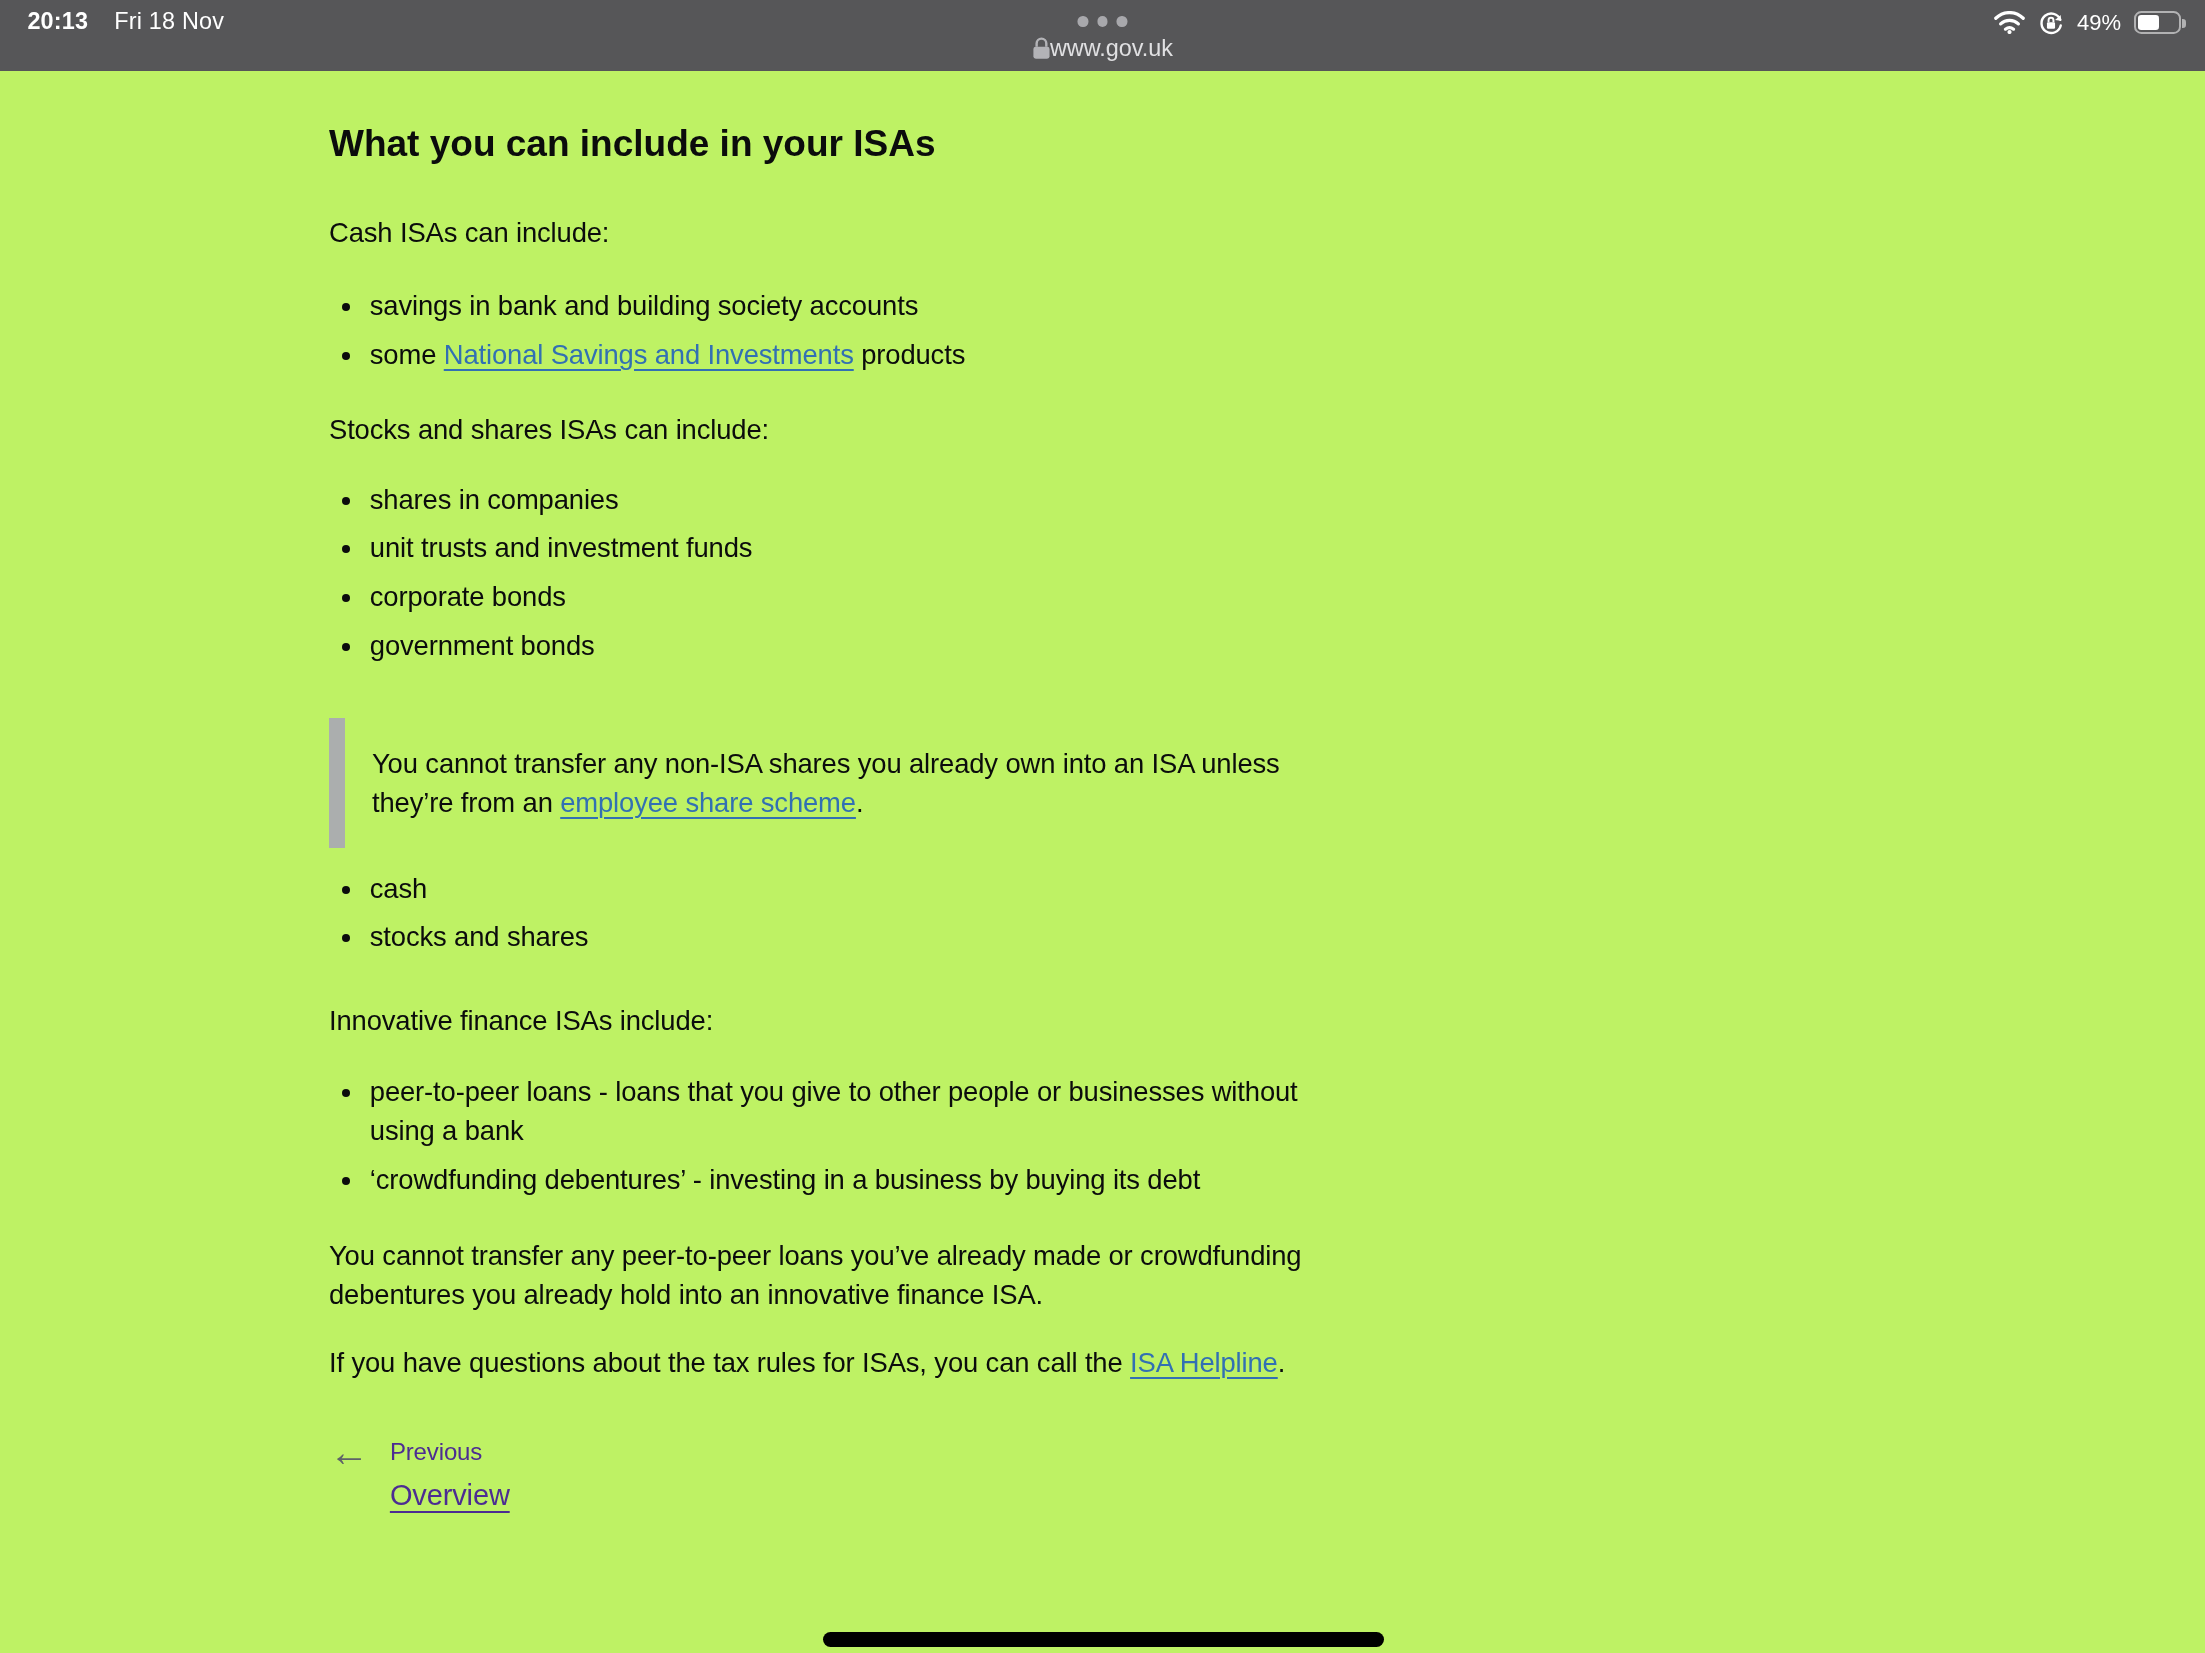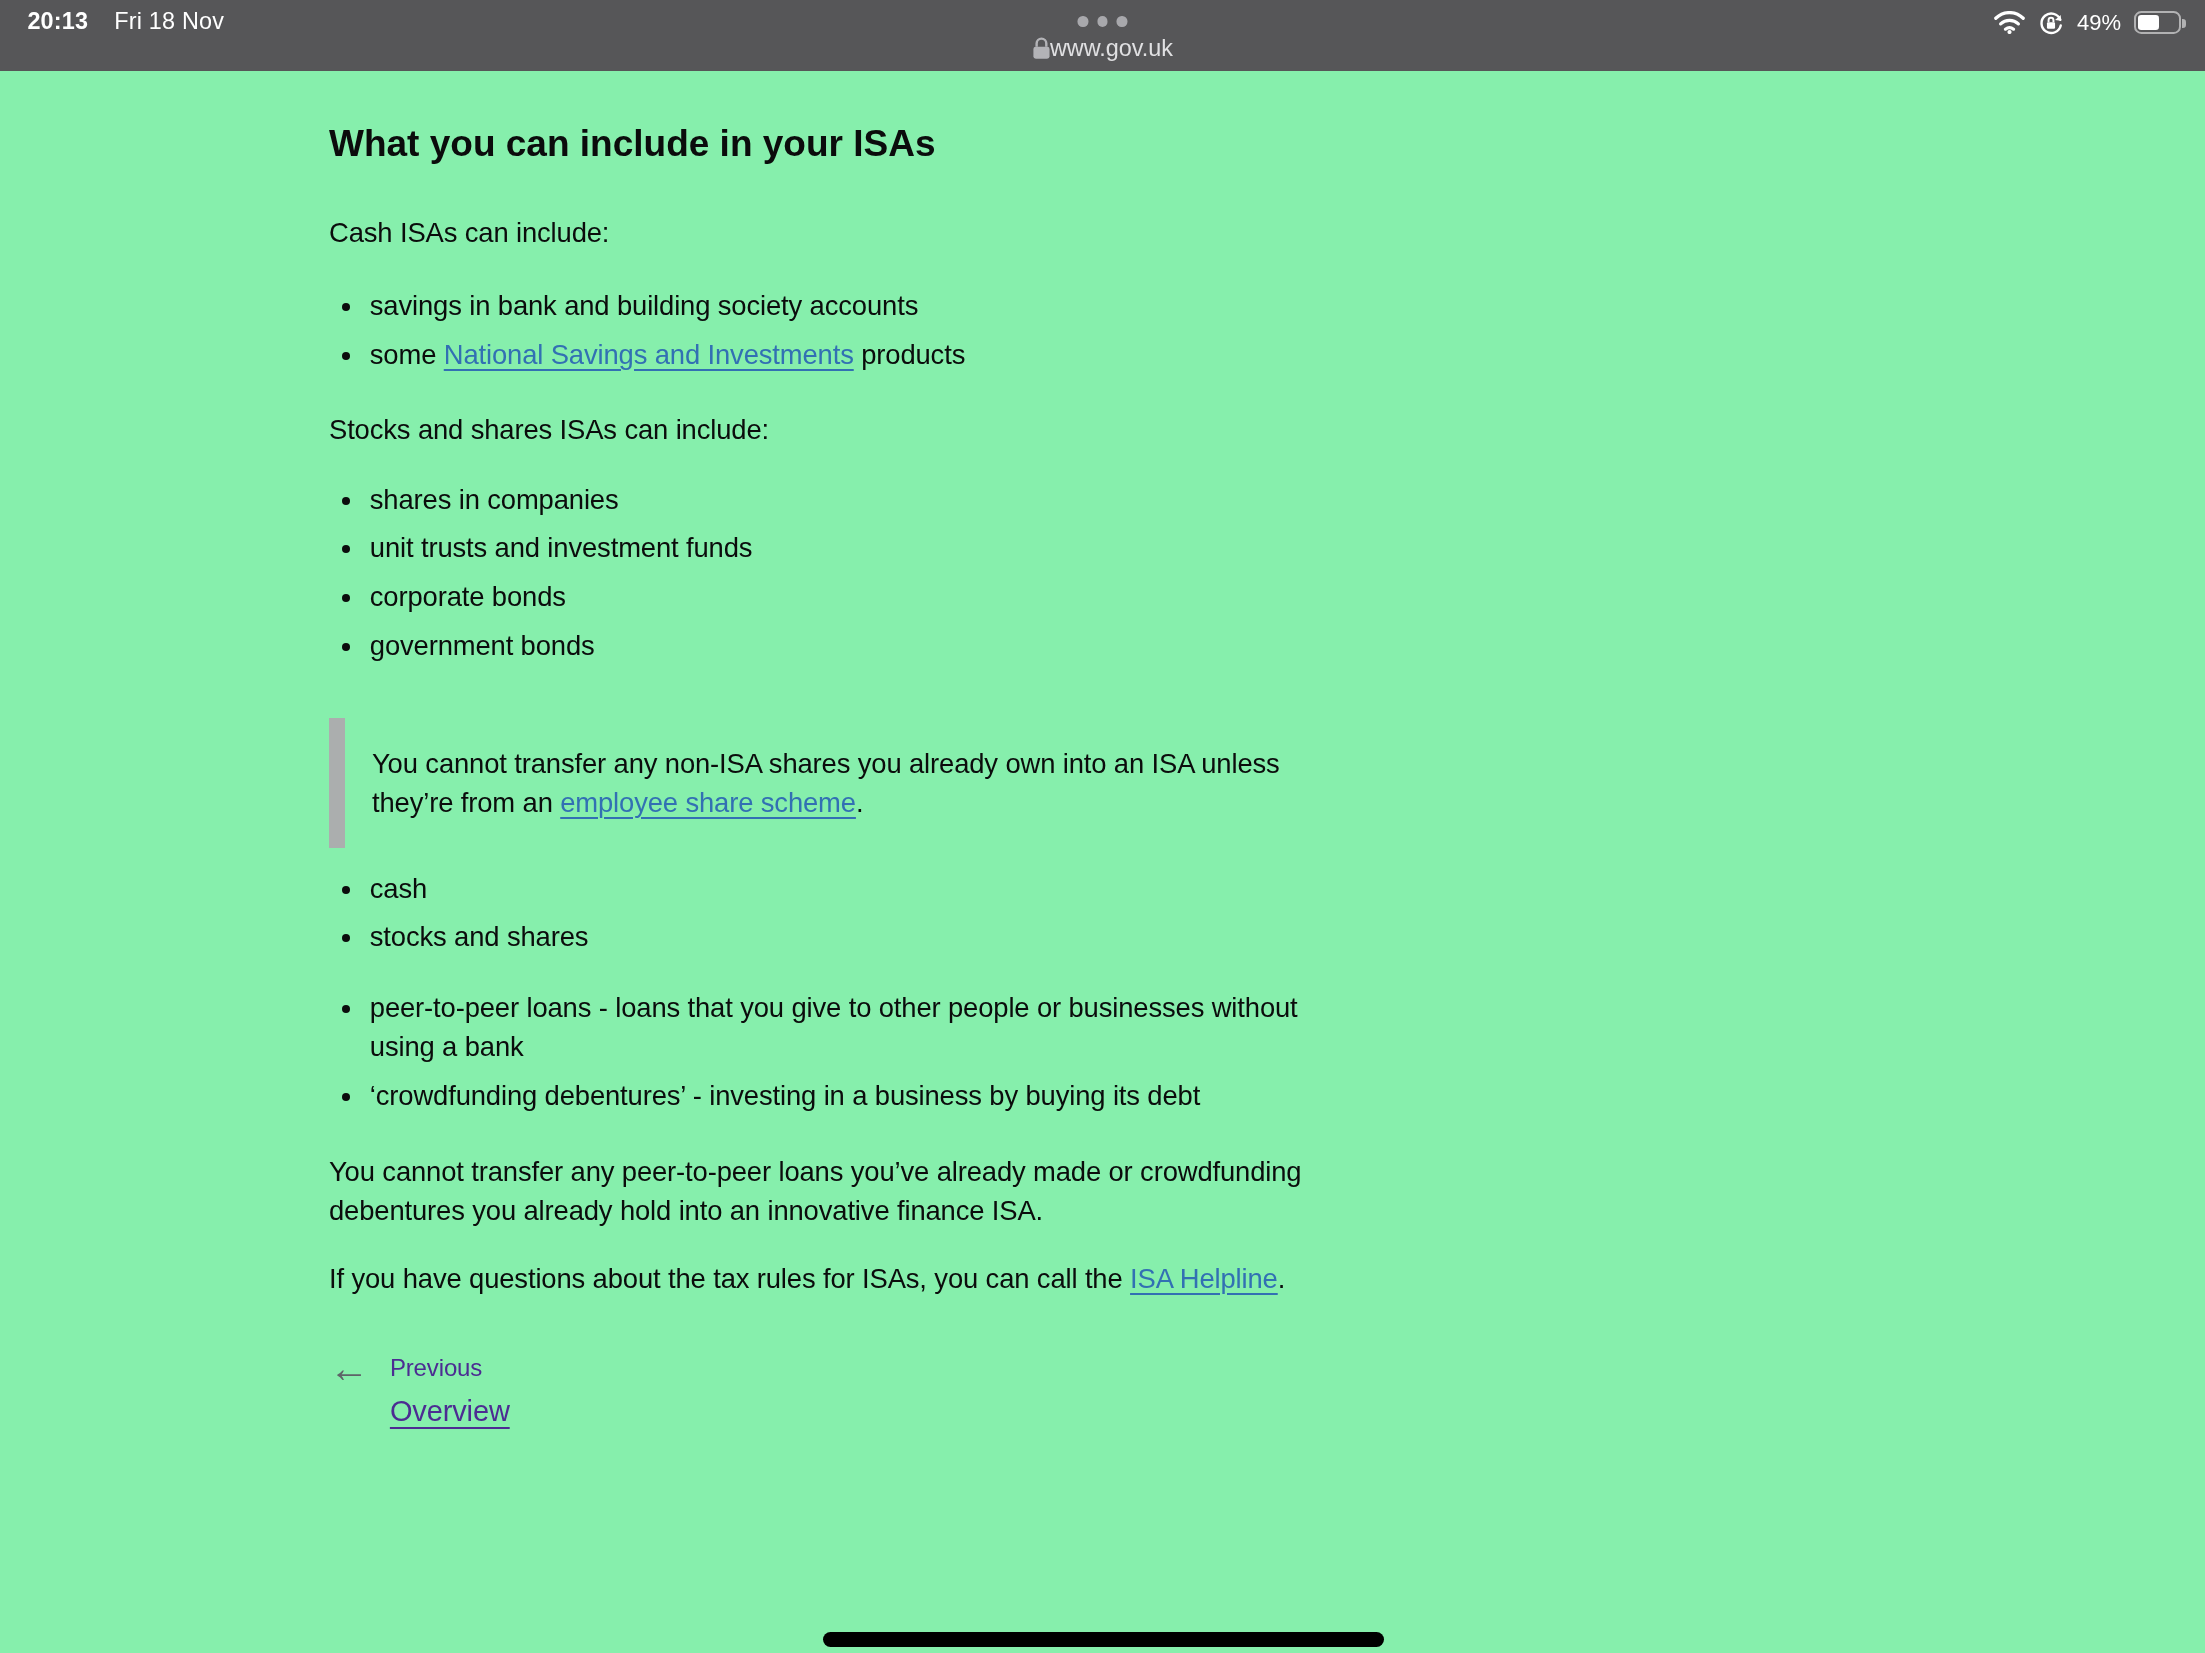--- a/index.html
+++ b/index.html
@@ -3,21 +3,21 @@
 <meta charset="utf-8">
 <style>
   * { box-sizing: border-box; margin: 0; padding: 0; }
   html, body {
     width: 2205px; height: 1653px;
     background: #ffffff;
     overflow: hidden;
     font-family: "Liberation Sans", "DejaVu Sans", sans-serif;
     color: #0b0c0c;
   }
-  .screen { position: relative; width: 2205px; height: 1653px; background:#86efac; }
+  .screen { position: relative; width: 2205px; height: 1653px; background:#bef264; }
 
   
   .statusbar {
     position: absolute; top: 0; left: 0;
     width: 2205px; height: 71px;
     background: #565658;
     color: #ffffff;
   }
   .sb-left {
     position: absolute; left: 27.4px; top: 8px;
@@ -219,20 +219,21 @@
     <div class="inset body" style="font-size:27.4px; line-height:39px;">
       <span>You cannot transfer any non-ISA shares you already own into an ISA unless they’re from an </span><a class="link">employee share scheme</a><span>.</span>
     </div>
 
 
     <ul class="bullets ul-lifetime">
       <li><span>cash</span></li>
       <li><span>stocks and shares</span></li>
     </ul>
 
+    <p class="body p-innov">Innovative finance ISAs include:</p>
 
     <ul class="bullets ul-innov">
       <li><span>peer-to-peer loans - loans that you give to other people or businesses without using a bank</span></li>
       <li><span>‘crowdfunding debentures’ - investing in a business by buying its debt</span></li>
     </ul>
 
     <p class="body p-transfer">You cannot transfer any peer-to-peer loans you’ve already made or crowdfunding debentures you already hold into an innovative finance ISA.</p>
 
     <p class="body p-helpline">
       <span>If you have questions about the tax rules for ISAs, you can call the </span><a class="link">ISA Helpline</a><span>.</span>

